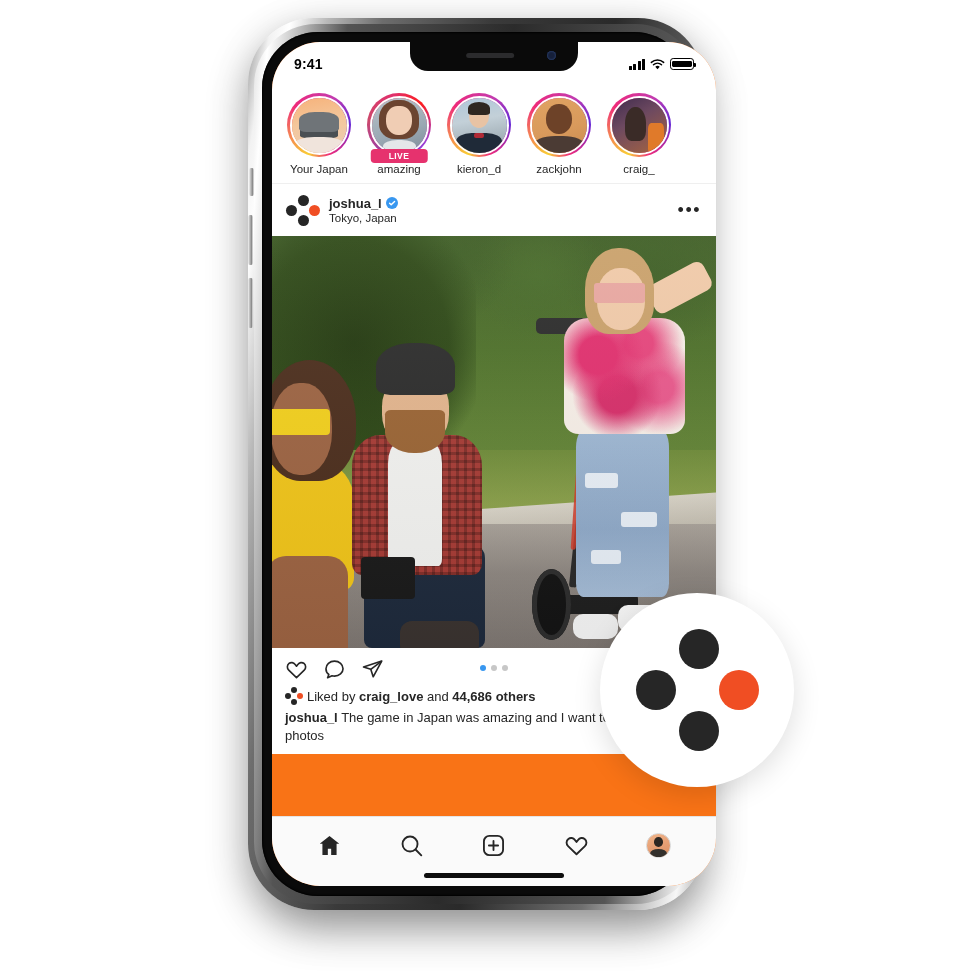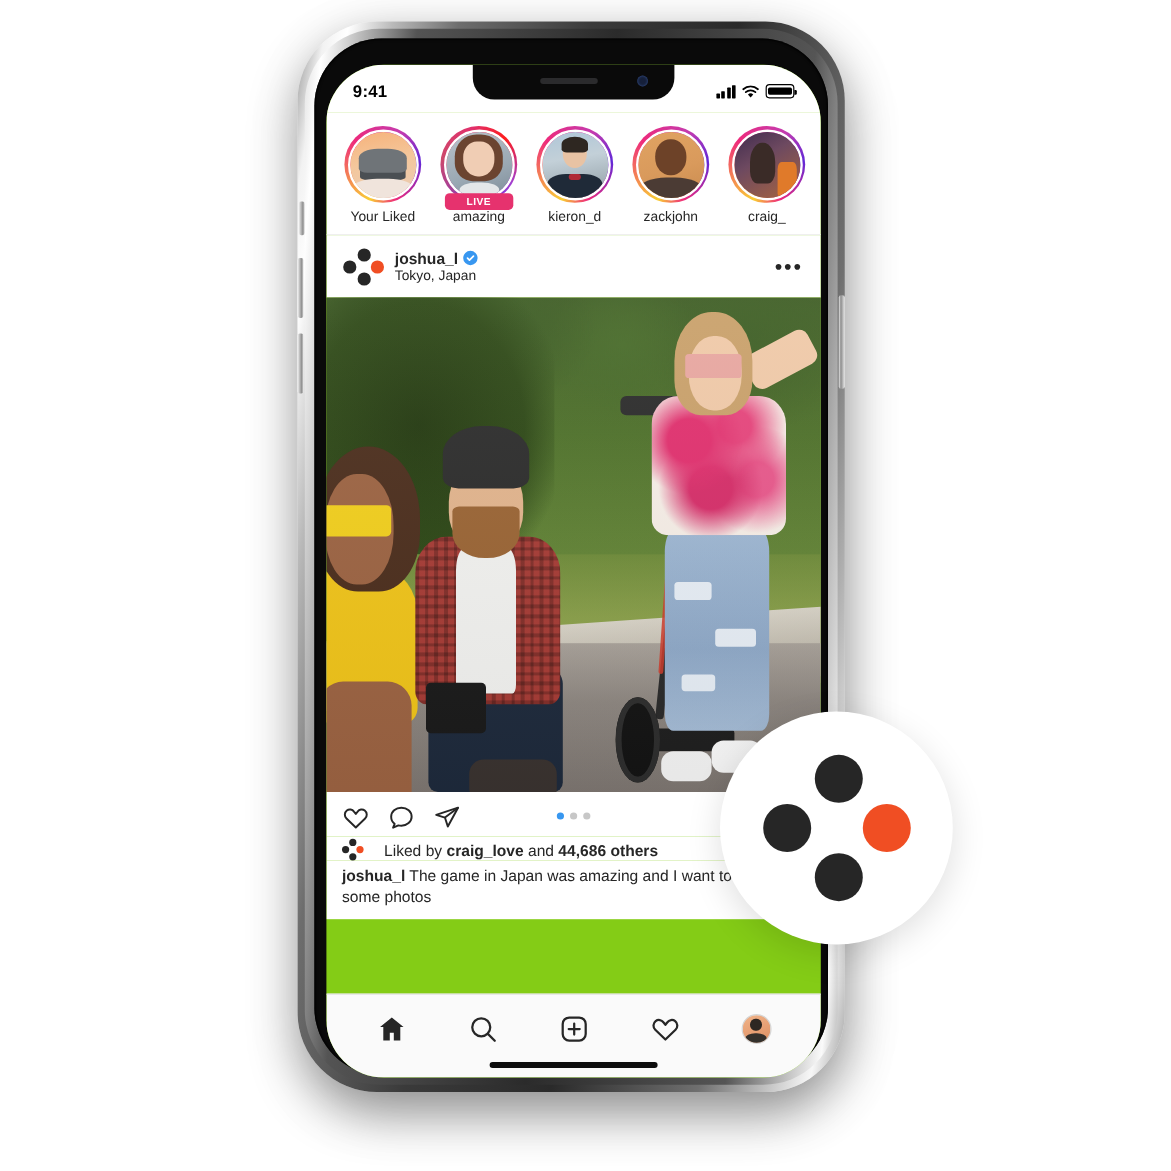--- a/index.html
+++ b/index.html
@@ -69,24 +69,24 @@
   }
   .btn-silent { left: 249px; top: 168px; width: 5px; height: 28px; }
   .btn-vol-up { left: 248px; top: 215px; width: 5px; height: 50px; }
   .btn-vol-dn { left: 248px; top: 278px; width: 5px; height: 50px; }
   .btn-power  { left: 699px; top: 246px; width: 5px; height: 78px;
                 background: linear-gradient(90deg, #e9e9e9 0%, #8d8d8d 35%, #c3c3c3 75%, #f4f4f4 100%); }
 
   
   .screen {
     position: absolute;
-    left: 272px; top: 54px;
-    width: 412px; height: 844px;
+    left: 272px; top: 42px;
+    width: 444px; height: 844px;
     border-radius: 48px;
-    background: #84cc16;
+    background: #f97316;
     overflow: hidden;
   }
 
   
   .notch {
     position: absolute;
     left: 50%; transform: translateX(-50%);
     top: 0;
     width: 168px; height: 29px;
     background: #0a0a0a;
@@ -447,21 +447,21 @@
   .carousel-dots {
     position: absolute; left: 50%; transform: translateX(-50%);
     top: 17px;
     display: flex; gap: 5px;
   }
   .carousel-dots i { width: 6px; height: 6px; border-radius: 50%; background: #c7c7c7; display: block; }
   .carousel-dots i.on { background: #3897f0; }
 
   
   .likes-row {
-    display: flex; align-items: center; gap: 17px;
+    display: flex; align-items: center; gap: 4px;
     padding: 2px 13px 0 13px;
     background: #fff;
   }
   .like-avatar { width: 18px; height: 18px; position: relative; flex: 0 0 18px; }
   .likes-text { font-size: 13px; color: #262626; }
   .likes-text b { font-weight: bold; }
   .caption {
     padding: 4px 13px 10px 13px;
     font-size: 13px; line-height: 1.35; color: #262626;
     background: #fff;
@@ -564,21 +564,21 @@
 
       <div class="story">
         <div class="story-ring">
           <div class="story-inner">
             <div class="ph ph-you">
                 <div class="cap"></div>
                 <div class="body"></div>
               </div>
           </div>
         </div>
-        <div class="story-label">Your Liked</div>
+        <div class="story-label">Your Japan</div>
       </div>
 
       <div class="story">
         <div class="story-ring purple">
           <div class="story-inner">
             <div class="ph ph-karen">
                 <div class="hair"></div>
                 <div class="face"></div>
                 <div class="neck"></div>
               </div>

